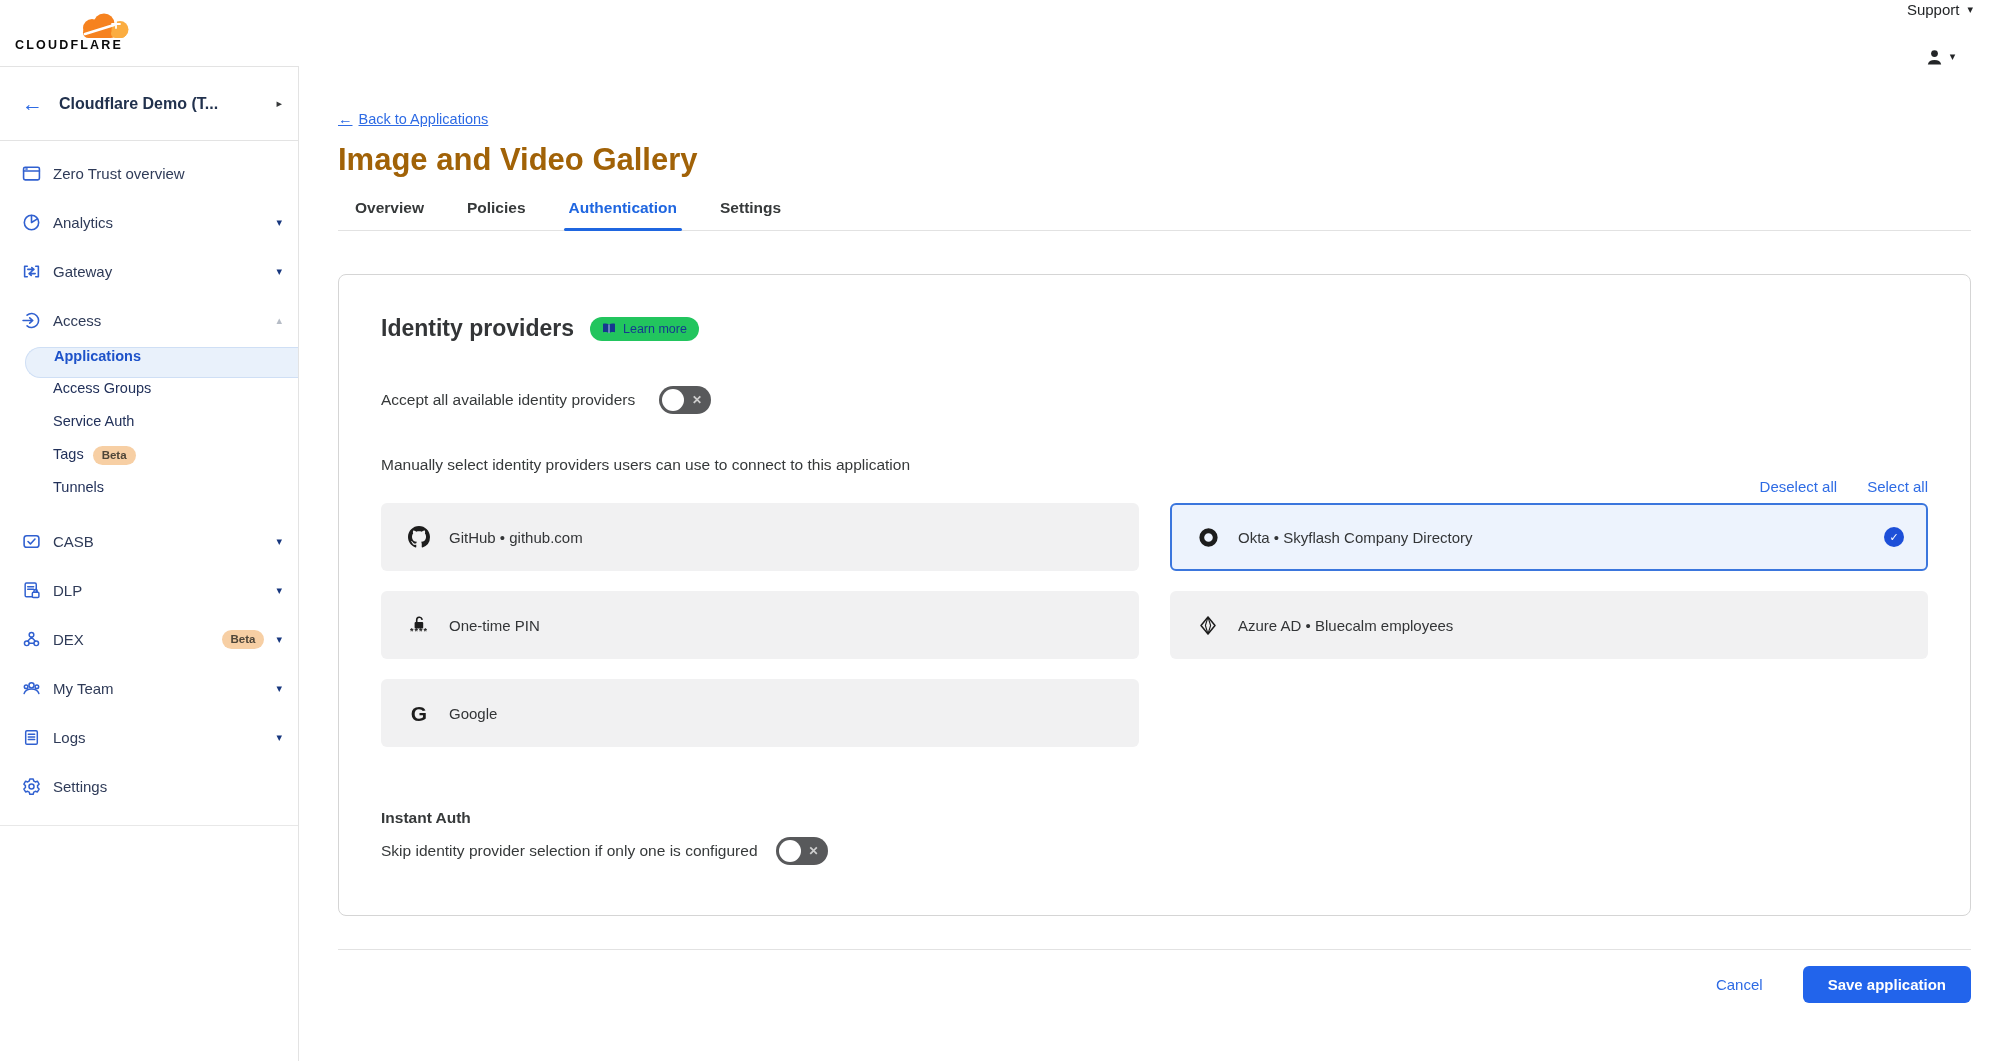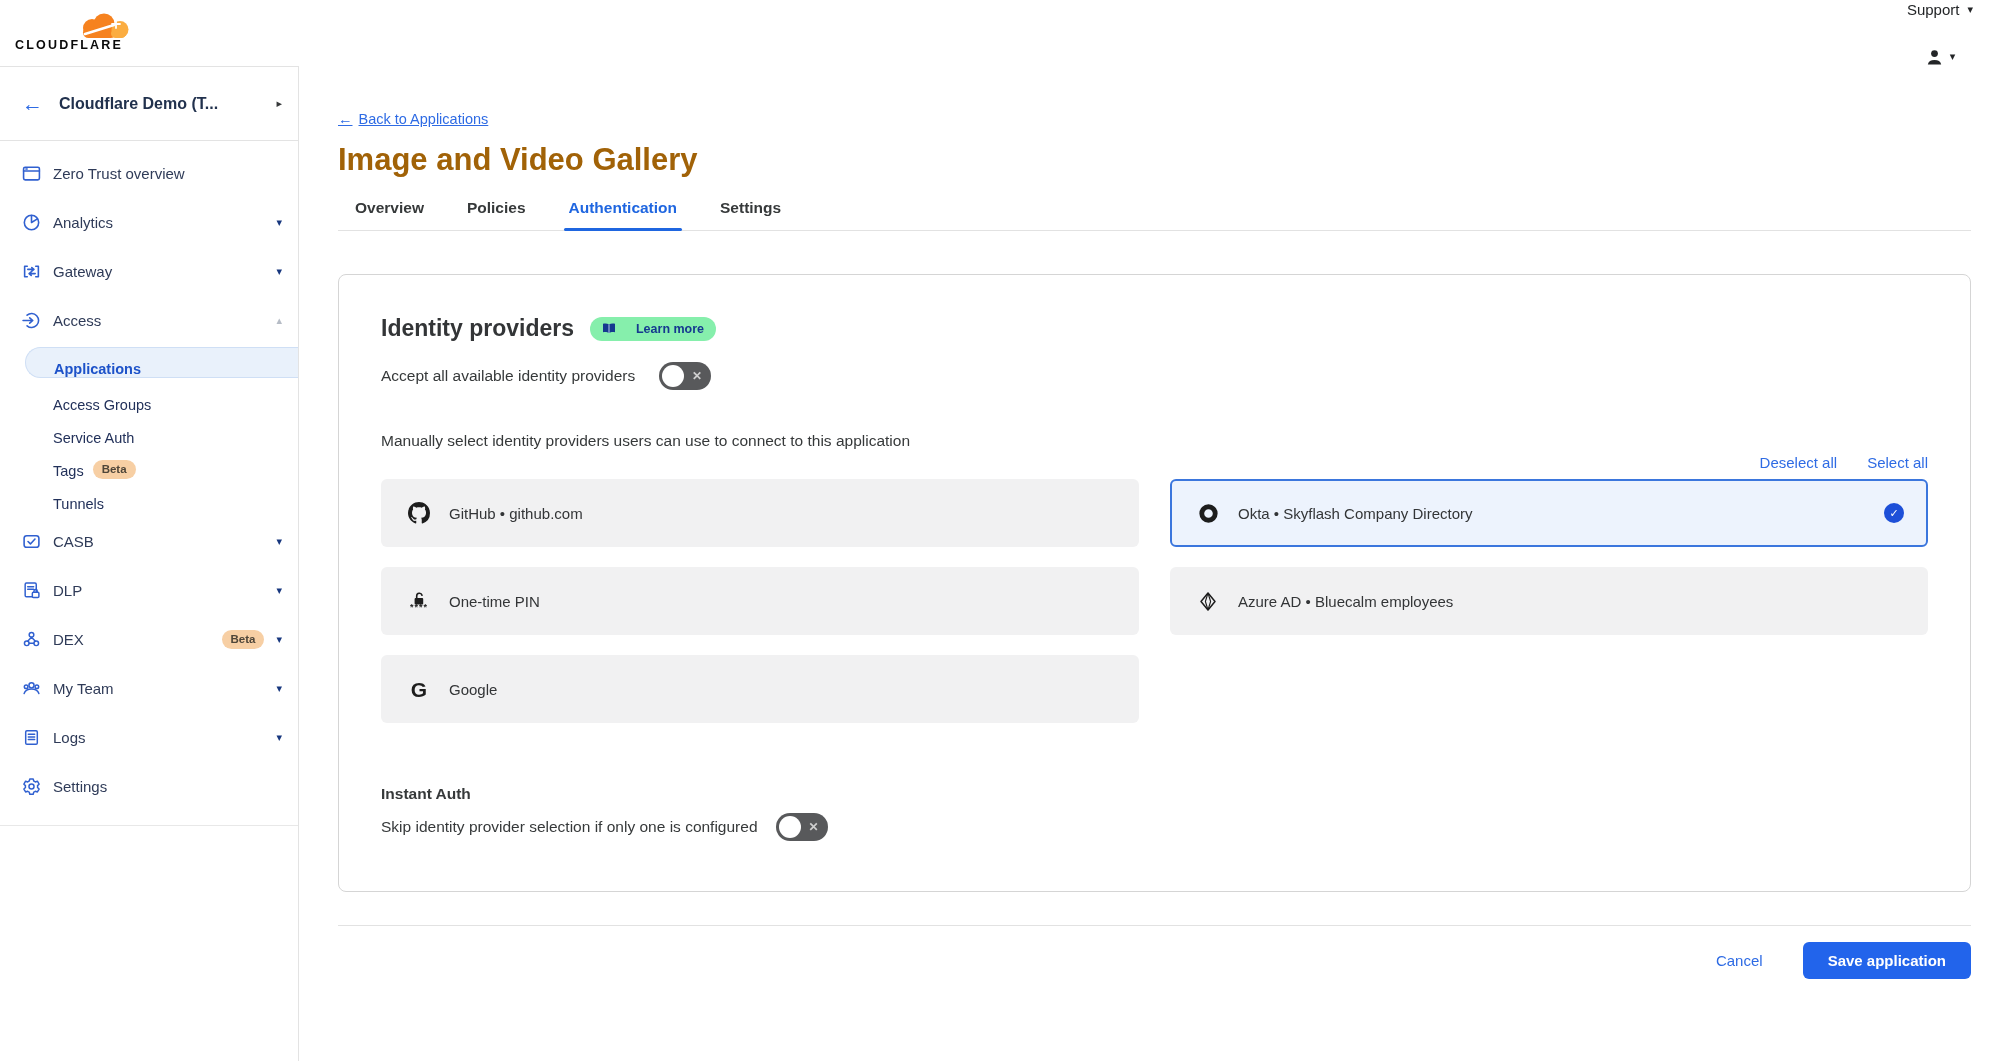--- a/index.html
+++ b/index.html
@@ -26,21 +26,21 @@
   .sb-back { color:#2e6be4; font-size:21px; cursor:pointer; line-height:1; }
   .sb-account { flex:1; font-size:16px; font-weight:700; color:#21314d; white-space:nowrap; overflow:hidden; }
   .sb-account-caret { font-size:11px; color:#36393a; }
   .nav { padding-top:8px; }
   .nav-item { height:49px; display:flex; align-items:center; padding:0 16px 0 22px; cursor:pointer; }
   .nicon { width:19px; height:19px; display:flex; align-items:center; justify-content:center; }
   .nlabel { margin-left:12px; flex:1; font-size:15px; color:#2f3b58; }
   .ncaret { font-size:11px; color:#17377e; }
   .ncaret.up { color:#b6bcc6; }
   .subnav { }
-  .subitem { height:33px; display:flex; align-items:flex-end; padding-left:53px;
+  .subitem { height:33px; display:flex; align-items:flex-start; padding-left:53px;
              font-size:14.5px; color:#22315a; cursor:pointer; }
   .subitem.active-pill { height:31px; margin:2px 0 2px 25px; padding-left:28px;
              background:#e9f1fb; border:1px solid #cfdff5; border-right:none;
              border-radius:16px 0 0 16px; font-weight:700; color:#1d52c9; }
   .beta { margin-left:9px; background:#f7cfa4; color:#4f4639; font-size:11.5px; font-weight:600;
           padding:2.5px 9px; border-radius:10px; line-height:1.2; }
   .nav-gap { height:5px; }
   .sb-divider { margin-top:14px; border-top:1px solid #e8e8e8; }
 
   
@@ -51,24 +51,24 @@
   .page-title { margin-top:14px; font-size:31px; font-weight:700; color:#a16207; }
   .tabs { display:flex; gap:43px; margin-top:21px; padding-left:17px; border-bottom:1px solid #e2e2e2; }
   .tab { position:relative; padding-bottom:13px; font-size:15.5px; font-weight:600; color:#36393a; cursor:pointer; }
   .tab.active { color:#1f66e0; }
   .tab.active::after { content:""; position:absolute; left:-5px; right:-5px; bottom:-1px;
                        height:3px; background:#1f66e0; border-radius:2px; }
 
   .card { margin-top:43px; border:1px solid #d5d5d5; border-radius:8px; padding:40px 42px 50px; }
   .card-heading-row { display:flex; align-items:center; gap:16px; }
   .card-heading { font-size:23px; font-weight:700; color:#333537; }
-  .learn-badge { display:inline-flex; align-items:center; gap:20px; background:#86efac; color:#15398f;
-                 font-size:12.5px; font-weight:700; padding:5px 12px; border-radius:13px; cursor:pointer; }
-
-  .accept-row { margin-top:20px; display:flex; align-items:center; gap:24px; font-size:15.5px; }
+  .learn-badge { display:inline-flex; align-items:center; gap:7px; background:#22c55e; color:#15398f;
+                 font-size:12.5px; font-weight:400; padding:5px 12px; border-radius:13px; cursor:pointer; }
+
+  .accept-row { margin-top:44px; display:flex; align-items:center; gap:24px; font-size:15.5px; }
   .toggle { width:52px; height:28px; background:#58595b; border-radius:14px; position:relative;
             display:inline-flex; align-items:center; flex:0 0 auto; cursor:pointer; }
   .toggle .knob { width:22px; height:22px; border-radius:50%; background:#fff; margin-left:3px; }
   .toggle .x { position:absolute; right:9px; color:#cfcfcf; font-size:12px; font-weight:700; }
 
   .manual-text { margin-top:42px; font-size:15.5px; }
   .select-links { display:flex; justify-content:flex-end; gap:30px; margin-top:4px;
                   font-size:15px; color:#2e6be4; }
   .select-links span { cursor:pointer; }
 

